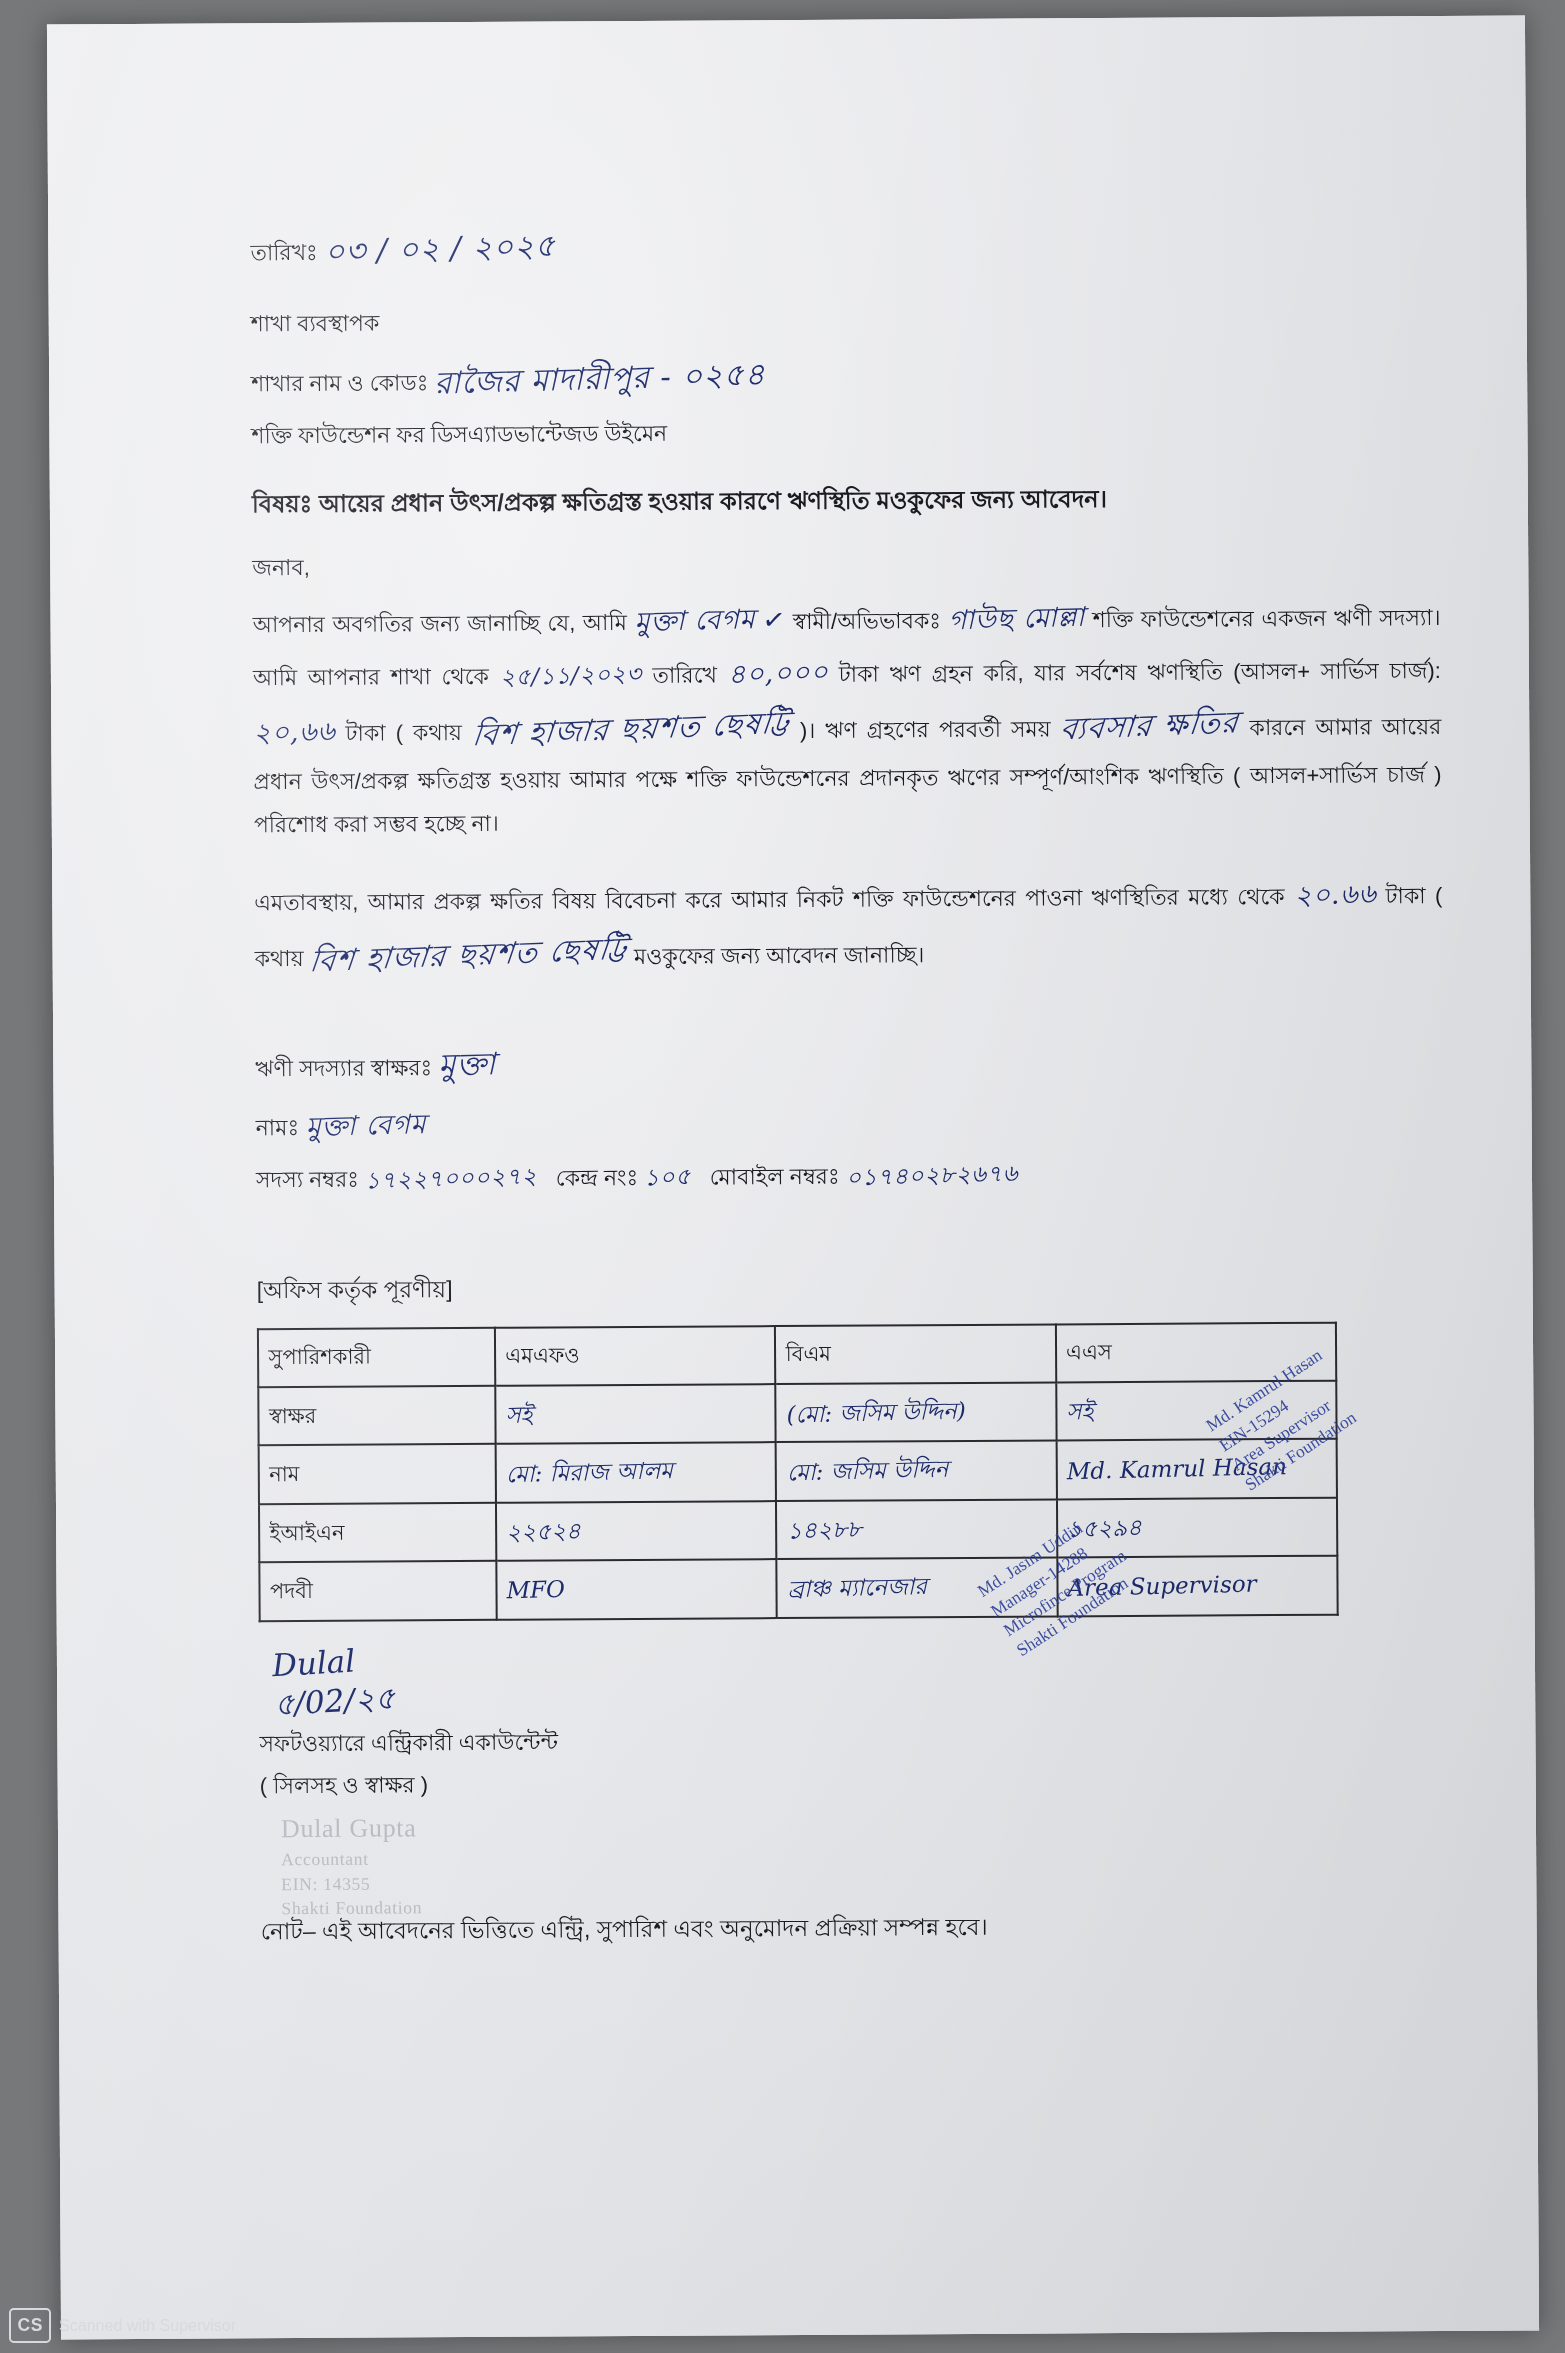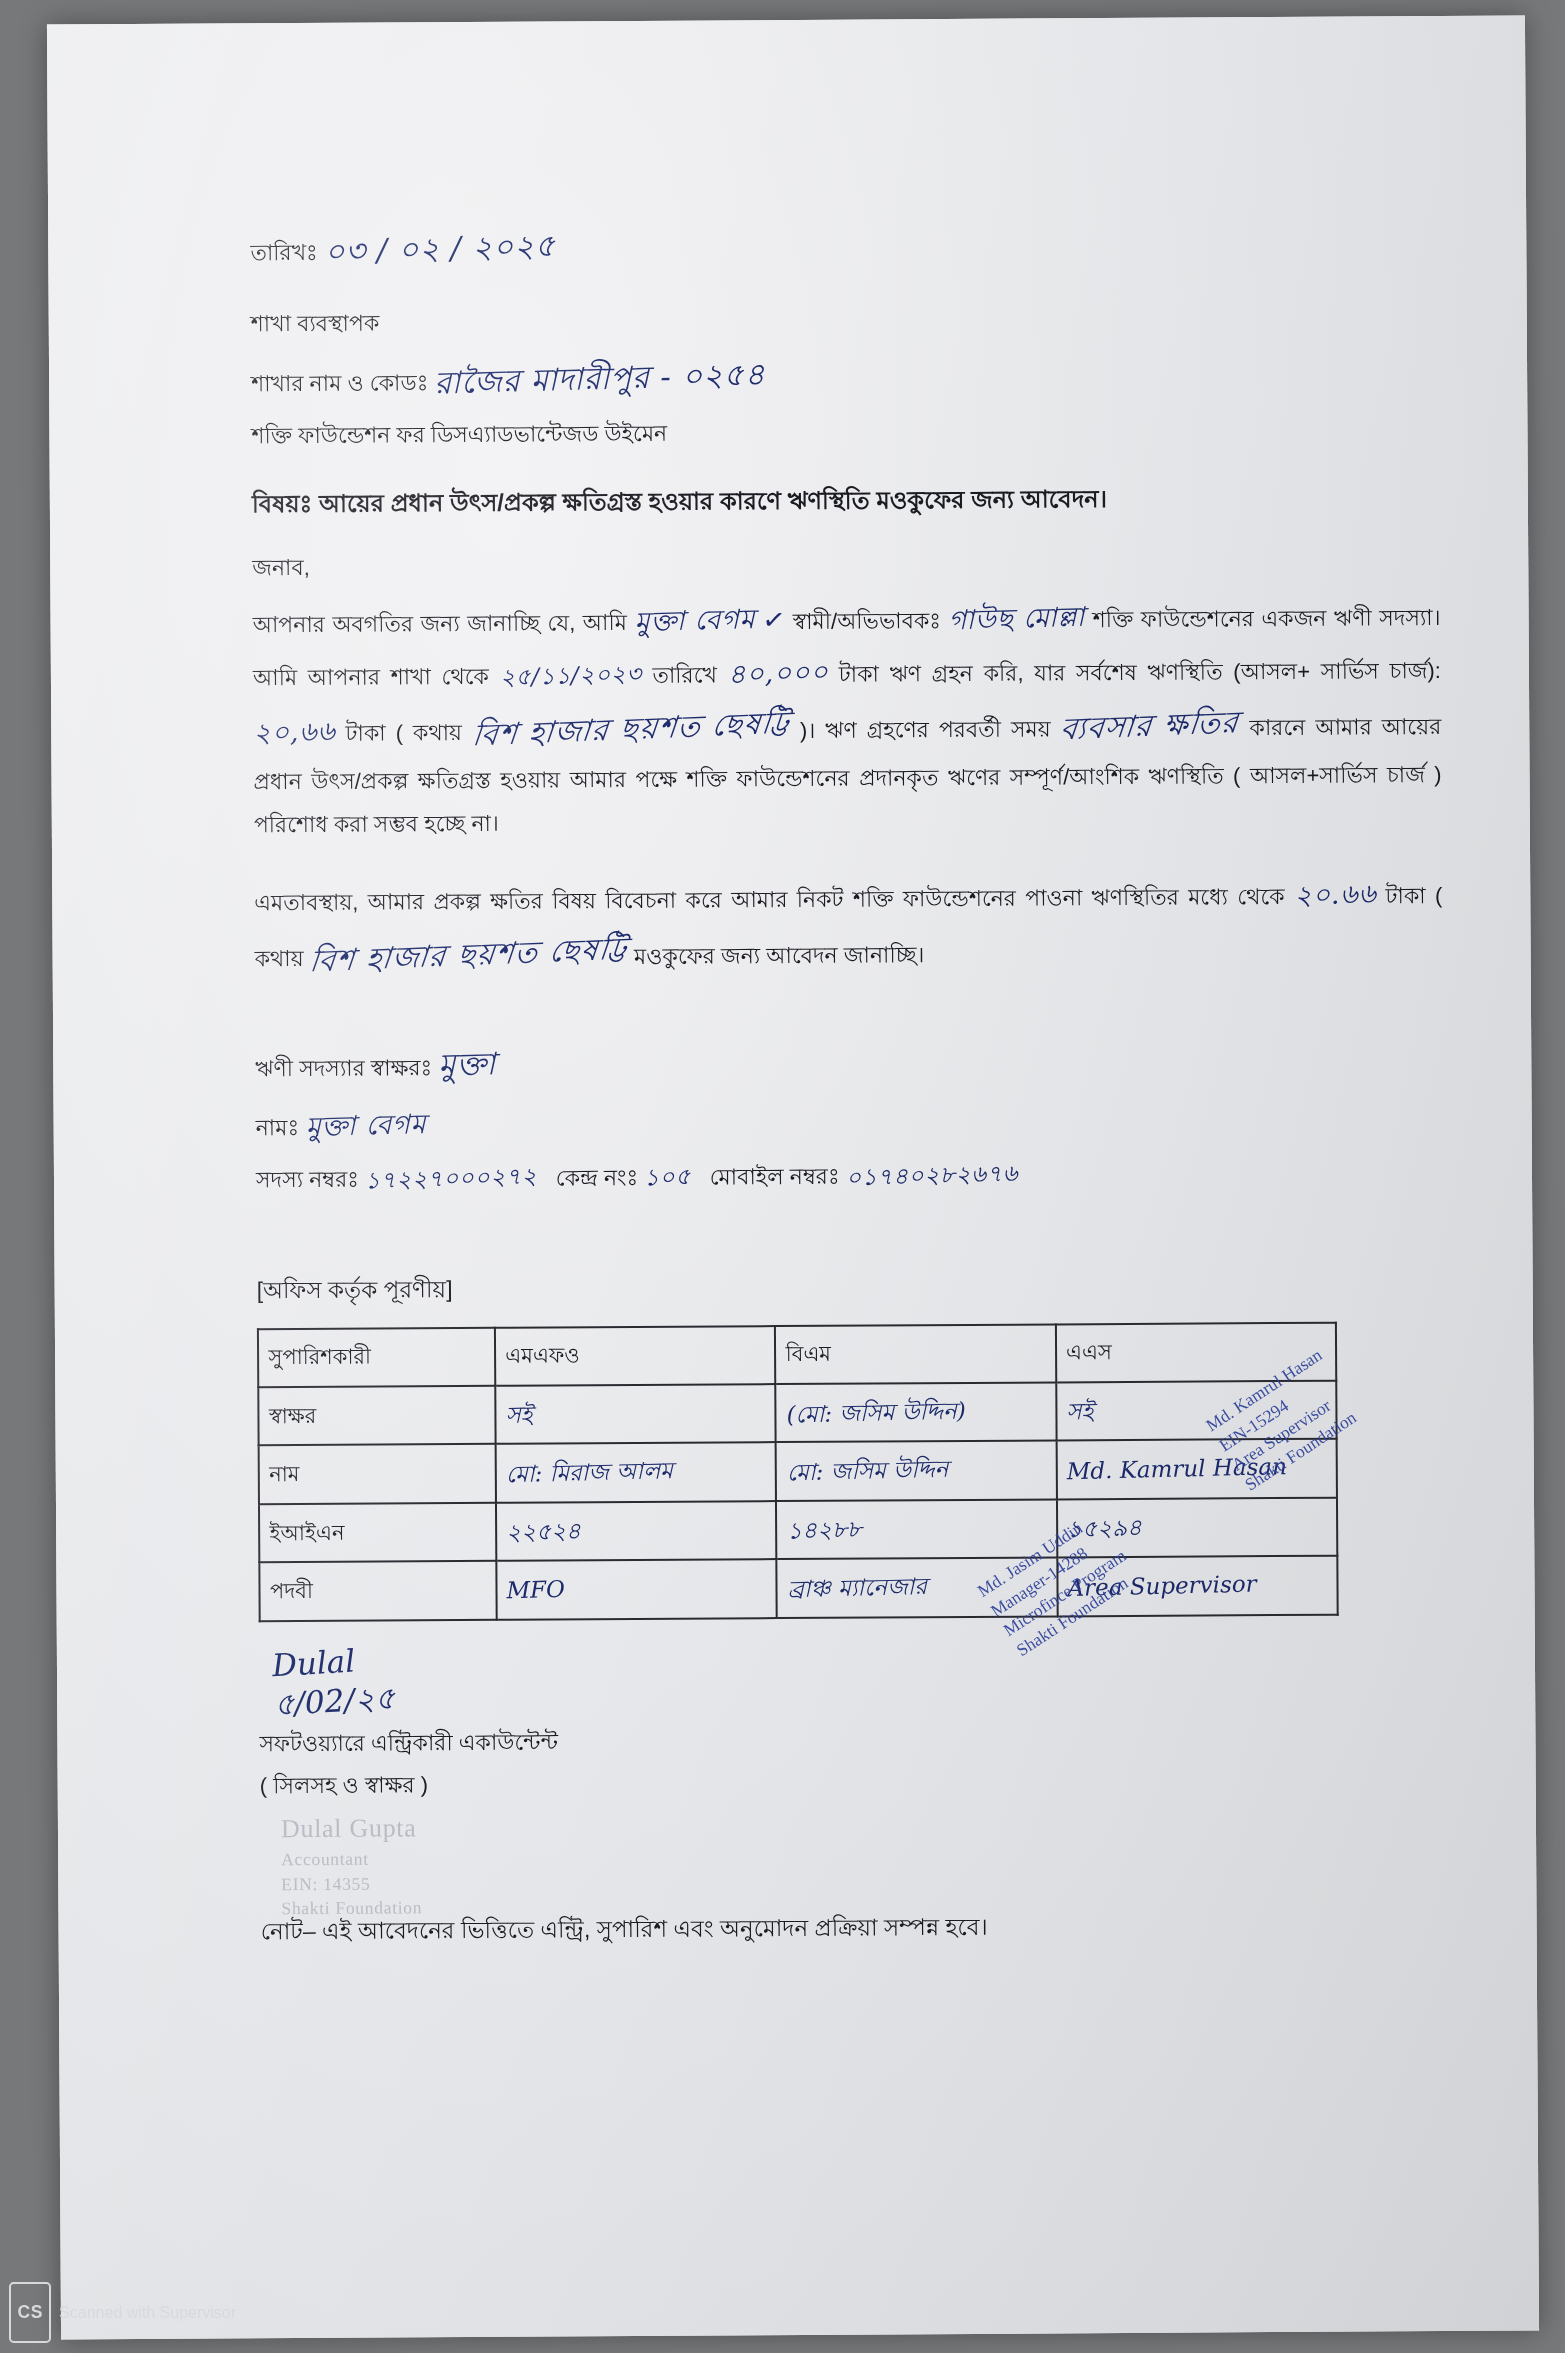--- a/index.html
+++ b/index.html
@@ -132,21 +132,21 @@
     display: flex;
     align-items: center;
     gap: 8px;
     color: #d8d9dd;
     font-size: 16px;
     font-family: "Liberation Sans", sans-serif;
   }
   .cs-box {
     border: 2px solid #d8d9dd;
     border-radius: 4.7px;
-    padding: 18px 6px;
+    padding: 5px 6px;
     font-size: 17.5px;
     font-weight: bold;
     letter-spacing: 0.7px;
   }
   .tick {
     display: inline-block;
     color: #1c2a6b;
     font-size: 27px;
     transform: rotate(8deg);
   }

